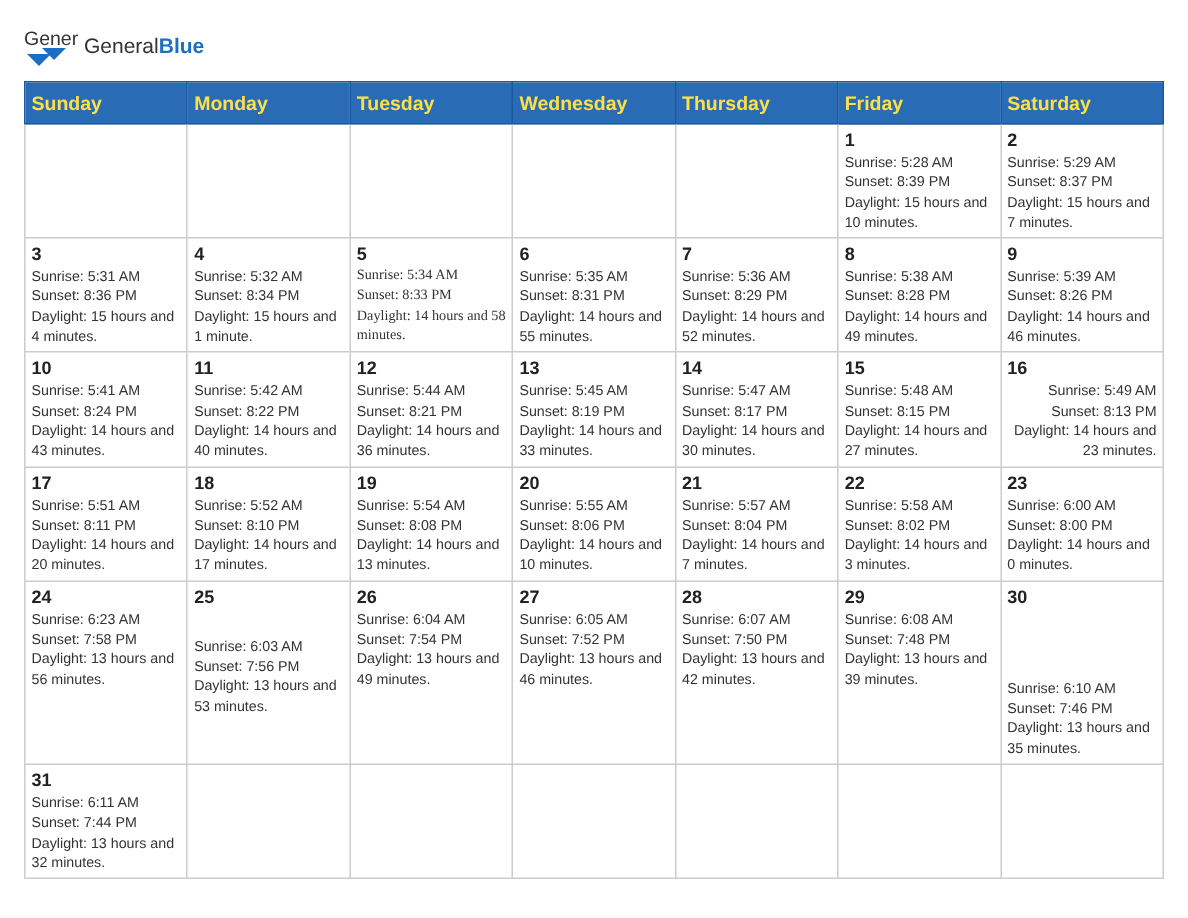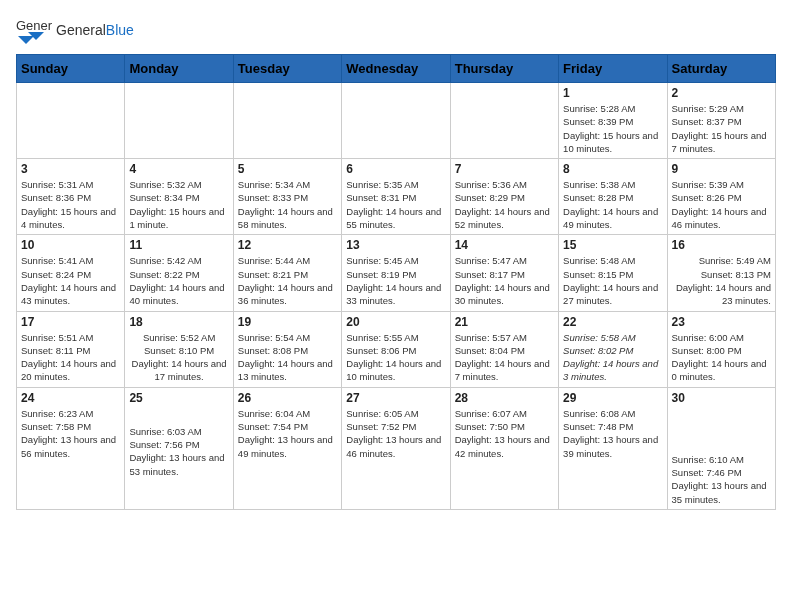--- a/index.html
+++ b/index.html
@@ -38,21 +38,21 @@
       font-size: 15px;
       color: #444;
     }
     table {
       width: 100%;
       border-collapse: collapse;
       font-size: 11px;
     }
     thead th {
       background-color: #2a6bb5;
-      color: #000000;
+      color: #fde047;
       padding: 6px 4px;
       text-align: left;
       font-size: 13px;
       font-weight: bold;
       border: 1px solid #1a5aa0;
     }
     td {
       vertical-align: top;
       border: 1px solid #ccc;
       padding: 3px 4px;
@@ -83,21 +83,21 @@
 <body>
 
 <div class="header-area">
   <div class="logo">
     <svg class="logo-icon" viewBox="0 0 36 28">
       <text x="0" y="14" font-size="13" fill="#333" font-family="Arial">General</text>
       <polygon points="2,20 18,20 10,28" fill="#1a6fc4"></polygon>
       <polygon points="12,16 28,16 20,24" fill="#1a6fc4"></polygon>
     </svg>
     <div>
-      <div style="font-size:14px;color:#333;">General<span style="color:#1a6fc4;font-weight:normal;">Blue</span></div>
+      <div style="font-size:14px;color:#333;">General<span style="color:#1a6fc4;font-weight:bold;">Blue</span></div>
     </div>
   </div>
   <div class="title-area">
     <div class="calendar-title"></div>
     <div class="calendar-subtitle"></div>
   </div>
 </div>
 
 <table>
   <thead>
@@ -139,21 +139,21 @@
 Daylight: 15 hours and 4 minutes.</div>
         </td>
         <td>
           <span class="day-number">4</span>
           <div class="day-info" style="white-space: pre-line;">Sunrise: 5:32 AM
 Sunset: 8:34 PM
 Daylight: 15 hours and 1 minute.</div>
         </td>
         <td>
           <span class="day-number">5</span>
-          <div class="day-info" style="white-space: pre-line;">Sunrise: 5:34 AM
+          <div class="day-info" style="white-space: pre-line; font-family: Liberation Serif, serif;">Sunrise: 5:34 AM
 Sunset: 8:33 PM
 Daylight: 14 hours and 58 minutes.</div>
         </td>
         <td>
           <span class="day-number">6</span>
           <div class="day-info" style="white-space: pre-line;">Sunrise: 5:35 AM
 Sunset: 8:31 PM
 Daylight: 14 hours and 55 minutes.</div>
         </td>
         <td>
@@ -221,21 +221,21 @@
       </tr>
       <tr>
         <td>
           <span class="day-number">17</span>
           <div class="day-info" style="white-space: pre-line;">Sunrise: 5:51 AM
 Sunset: 8:11 PM
 Daylight: 14 hours and 20 minutes.</div>
         </td>
         <td>
           <span class="day-number">18</span>
-          <div class="day-info" style="white-space: pre-line; text-align: center;">Sunrise: 5:52 AM
+          <div class="day-info" style="white-space: pre-line;">Sunrise: 5:52 AM
 Sunset: 8:10 PM
 Daylight: 14 hours and 17 minutes.</div>
         </td>
         <td>
           <span class="day-number">19</span>
           <div class="day-info" style="white-space: pre-line;">Sunrise: 5:54 AM
 Sunset: 8:08 PM
 Daylight: 14 hours and 13 minutes.</div>
         </td>
         <td>
@@ -245,21 +245,21 @@
 Daylight: 14 hours and 10 minutes.</div>
         </td>
         <td>
           <span class="day-number">21</span>
           <div class="day-info" style="white-space: pre-line;">Sunrise: 5:57 AM
 Sunset: 8:04 PM
 Daylight: 14 hours and 7 minutes.</div>
         </td>
         <td>
           <span class="day-number">22</span>
-          <div class="day-info" style="white-space: pre-line; font-style: italic;">Sunrise: 5:58 AM
+          <div class="day-info" style="white-space: pre-line;">Sunrise: 5:58 AM
 Sunset: 8:02 PM
 Daylight: 14 hours and 3 minutes.</div>
         </td>
         <td>
           <span class="day-number">23</span>
           <div class="day-info" style="white-space: pre-line;">Sunrise: 6:00 AM
 Sunset: 8:00 PM
 Daylight: 14 hours and 0 minutes.</div>
         </td>
       </tr>
@@ -300,14 +300,28 @@
 Sunset: 7:48 PM
 Daylight: 13 hours and 39 minutes.</div>
         </td>
         <td>
           <span class="day-number">30</span>
           <div class="day-info" style="white-space: pre-line; margin-top: 48px;">Sunrise: 6:10 AM
 Sunset: 7:46 PM
 Daylight: 13 hours and 35 minutes.</div>
         </td>
       </tr>
+      <tr>
+        <td>
+          <span class="day-number">31</span>
+          <div class="day-info" style="white-space: pre-line;">Sunrise: 6:11 AM
+Sunset: 7:44 PM
+Daylight: 13 hours and 32 minutes.</div>
+        </td>
+        <td class="empty-cell"></td>
+        <td class="empty-cell"></td>
+        <td class="empty-cell"></td>
+        <td class="empty-cell"></td>
+        <td class="empty-cell"></td>
+        <td class="empty-cell"></td>
+      </tr>
     </tbody>
 </table>
 
 </body></html>

